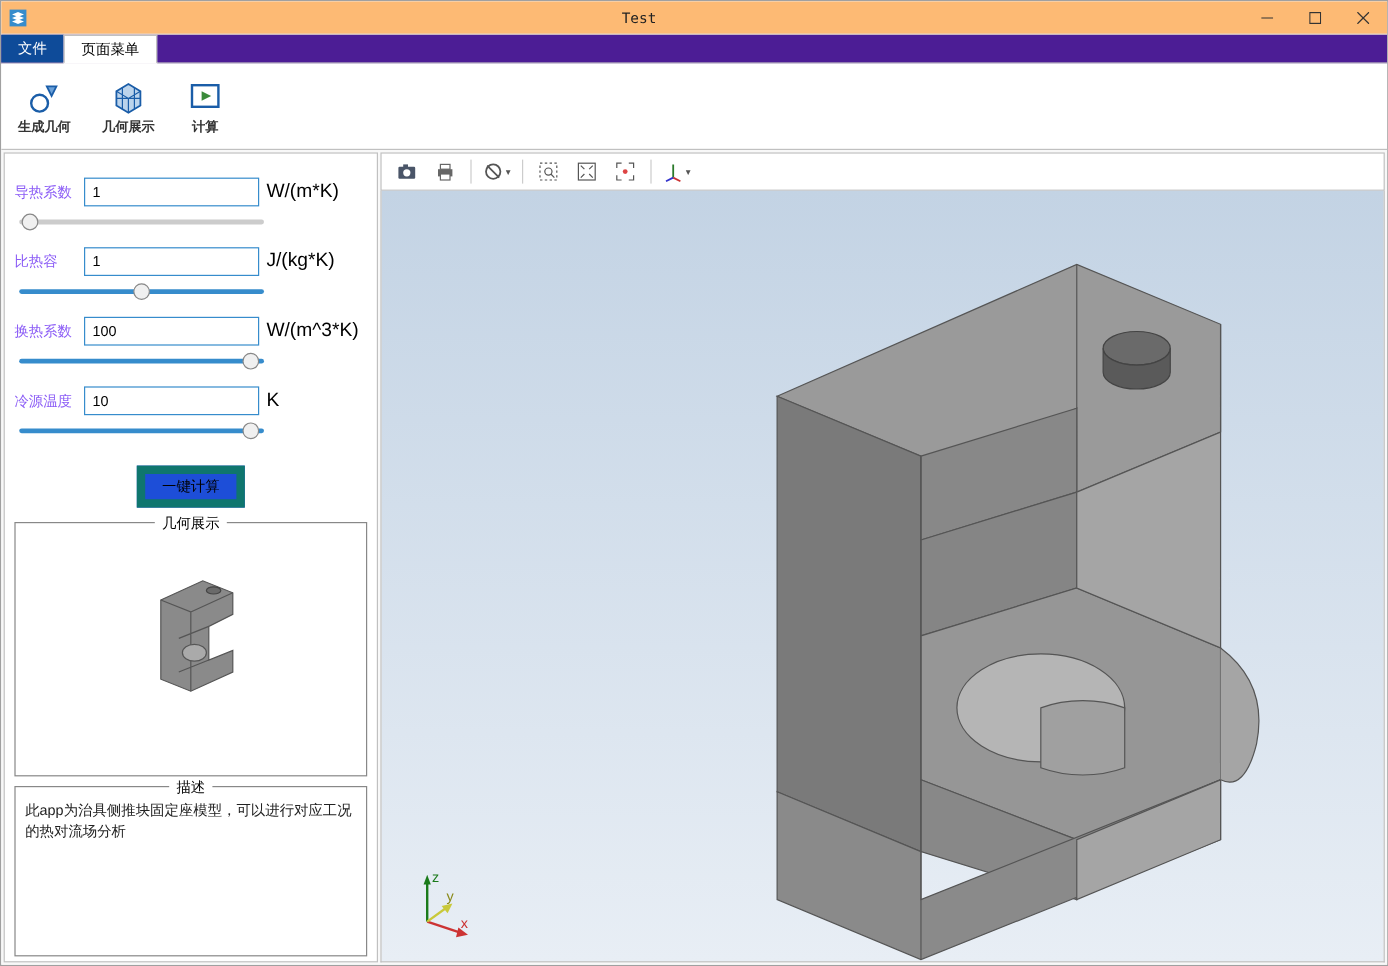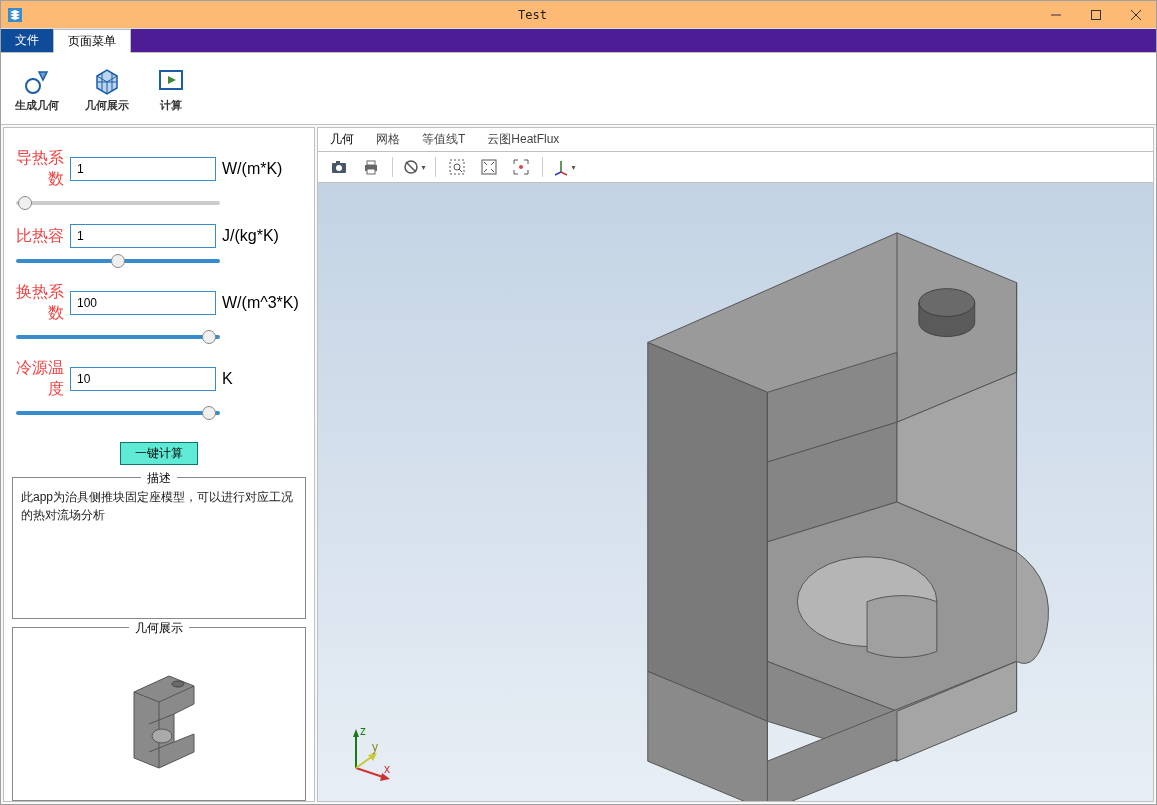--- a/index.html
+++ b/index.html
@@ -21,29 +21,29 @@
 
 .ribbon { height: 72px; display: flex; align-items: center; padding: 4px 10px; border-bottom: 1px solid #c0c0c0; gap: 18px; background: #fff; }
 .ribbon-btn { display: flex; flex-direction: column; align-items: center; gap: 2px; cursor: pointer; padding: 2px 4px; }
 .ribbon-btn .ico { width: 32px; height: 32px; display: flex; align-items: center; justify-content: center; }
 .ribbon-btn .lbl { font-size: 11px; color: #333; font-weight: bold; }
 
 
 .main { height: 679px; display: flex; background: #f8f8f8; }
 .left-panel { width: 312px; background: #fff; border-right: 1px solid #c0c0c0; display: flex; flex-direction: column; padding: 10px 8px 0 8px; border: 1px solid #c0c0c0; margin: 2px; }
 .param-row { display: flex; align-items: center; gap: 6px; margin-top: 10px; }
-.param-row .plabel { width: 52px; font-size: 16px; color: #ef4444; text-align: right; }
+.param-row .plabel { width: 52px; font-size: 12px; color: #8b5cf6; }
 .param-row input[type=text] { width: 146px; height: 24px; border: 1px solid #368ccc; padding: 0 6px; font-size: 12px; }
 .param-row .unit { font-size: 16px; color: #000000; }
 .slider-wrap { padding: 4px 0 6px 4px; }
 .slider { -webkit-appearance: none; width: 204px; height: 4px; background: #368ccc; border-radius: 2px; outline: none; }
 .slider::-webkit-slider-thumb { -webkit-appearance: none; width: 14px; height: 14px; background: #f0f0f0; border: 1px solid #888; border-radius: 50%; cursor: pointer; }
 .slider.dim { background: #ccc; }
 .calc-btn-wrap { text-align: center; margin: 18px 0 8px 0; }
-.calc-btn { padding: 2px 14px; border: 1px solid #0f766e; background: #5eead4; cursor: pointer; font-size: 12px; }
+.calc-btn { padding: 2px 14px; border: 7px solid #0f766e; background: #1d4ed8; cursor: pointer; font-size: 12px; }
 .fieldset { border: 1px solid #888; margin: 4px 0; padding: 10px 8px; position: relative; }
 .fieldset .legend { position: absolute; top: -8px; left: 50%; transform: translateX(-50%); background: #fff; padding: 0 6px; font-size: 12px; }
 .desc-text { font-size: 12px; color: #222; line-height: 1.5; min-height: 120px; }
 .geom-preview { height: 152px; display: flex; align-items: center; justify-content: center; position: relative; }
 
 
 .right-panel { flex: 1; display: flex; flex-direction: column; margin: 2px 2px 2px 0; }
 .view-tabs { height: 24px; display: flex; align-items: center; gap: 18px; padding: 0 10px; background: #fff; border: 1px solid #c0c0c0; border-bottom: none; }
 .view-tab { font-size: 12px; cursor: pointer; padding: 2px 2px; }
 .view-tab.active { color: #000; }
@@ -149,47 +149,41 @@
       <span class="plabel">冷源温度</span>
       <input type="text" value="10" style="">
       <span class="unit">K</span>
     </div>
     <div class="slider-wrap"><input type="range" min="0" max="100" value="98" class="slider" style=""></div>
 
     <div class="calc-btn-wrap">
       <button class="calc-btn">一键计算</button>
     </div>
 
-    <div class="fieldset">
-      <span class="legend">描述</span>
-      <div class="desc-text">此app为治具侧推块固定座模型，可以进行对应工况的热对流场分析</div>
-    </div>
-
     <div class="fieldset" style="flex:1;">
       <span class="legend">几何展示</span>
       <div class="geom-preview">
         <svg width="110" height="110" viewBox="0 0 110 110">
           <g transform="translate(10,5)">
             <path d="M20 28 L55 12 L80 22 L80 40 L60 50 L60 78 L80 70 L80 88 L45 104 L20 94 Z" fill="#8a8a8a" stroke="#555" stroke-width="1"></path>
             <path d="M20 28 L45 38 L45 104 M45 38 L80 22 M60 50 L35 60 M60 78 L35 88" stroke="#555" stroke-width="1" fill="none"></path>
             <ellipse cx="64" cy="20" rx="6" ry="3" fill="#6a6a6a" stroke="#444"></ellipse>
             <ellipse cx="48" cy="72" rx="10" ry="7" fill="#aaa" stroke="#555"></ellipse>
           </g>
         </svg>
       </div>
     </div>
+
+    <div class="fieldset">
+      <span class="legend">描述</span>
+      <div class="desc-text">此app为治具侧推块固定座模型，可以进行对应工况的热对流场分析</div>
+    </div>
   </div>
 
   <div class="right-panel">
-    <div class="view-tabs">
-      <span class="view-tab active">几何</span>
-      <span class="view-tab">网格</span>
-      <span class="view-tab">等值线T</span>
-      <span class="view-tab">云图HeatFlux</span>
-    </div>
     <div class="view-toolbar">
       <div class="tb-btn">
           <svg width="18" height="18" viewBox="0 0 18 18">
             <rect x="2" y="5" width="14" height="10" rx="1" fill="#4a5568"></rect>
             <circle cx="9" cy="10" r="3" fill="#fff"></circle>
             <rect x="6" y="3" width="4" height="3" fill="#4a5568"></rect>
           </svg>
         </div>
       <div class="tb-btn">
           <svg width="18" height="18" viewBox="0 0 18 18">

